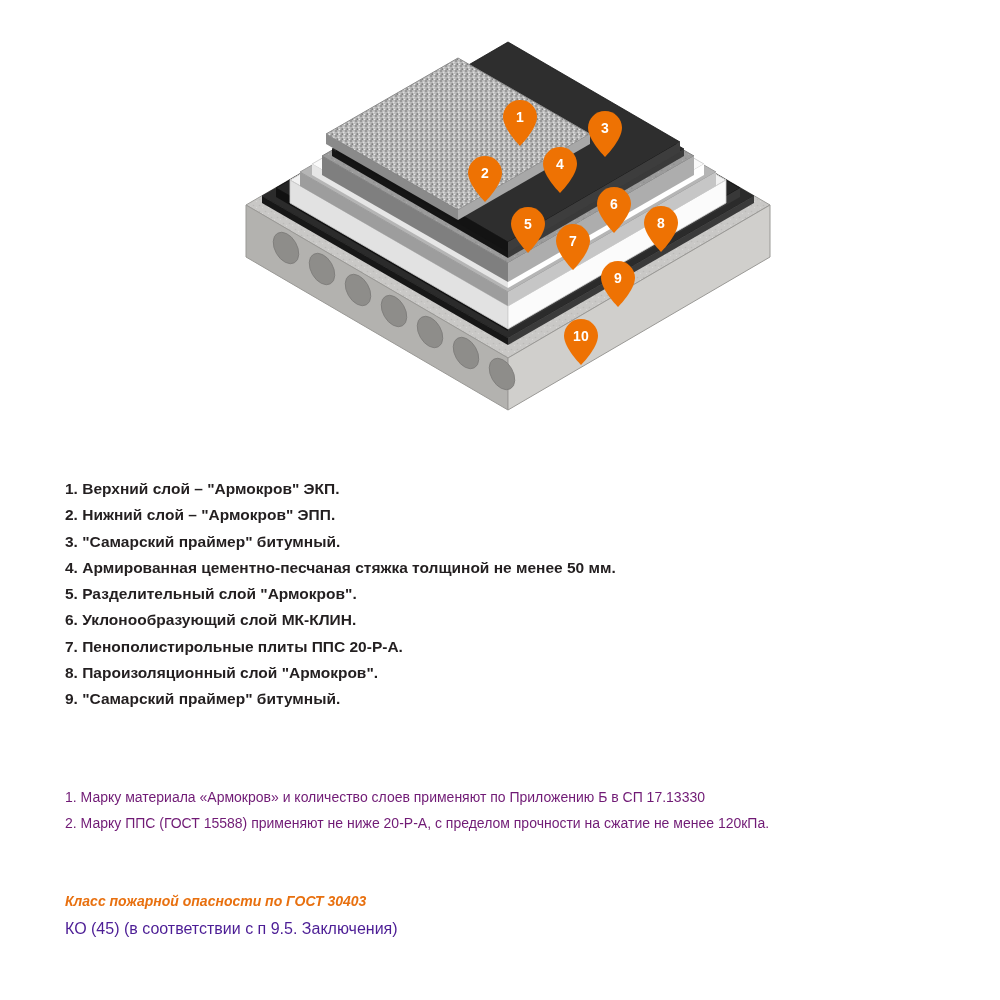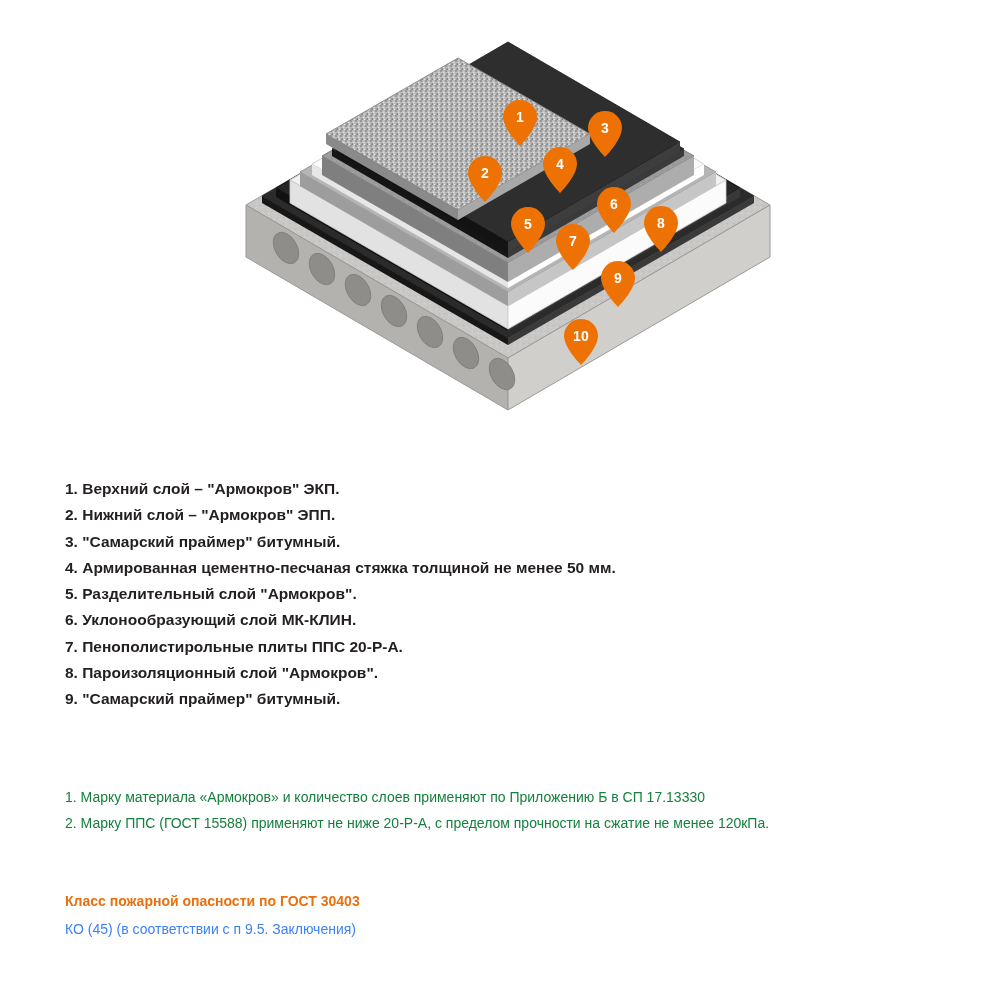--- a/index.html
+++ b/index.html
@@ -72,44 +72,45 @@
   
   .notes {
     position: absolute;
     left: 65px;
     top: 784px;
     width: 880px;
   }
   .note-item {
     font-size: 14px;
     line-height: 26px;
-    color: #15803d;
+    color: #701a75;
     white-space: nowrap;
   }
 
   
   .footer {
     position: absolute;
     left: 65px;
     top: 890px;
     width: 880px;
     display: flex;
   }
   .footer-col { width: 460px; }
   .footer-title {
     font-size: 14px;
     font-weight: bold;
     color: #e8700f;
     line-height: 22px;
     margin-bottom: 7px;
     white-space: nowrap;
+    font-style: italic;
   }
   .footer-value {
-    font-size: 14px;
-    color: #3b82f6;
+    font-size: 16px;
+    color: #4c1d95;
     line-height: 20px;
     white-space: nowrap;
   }
 </style>
 </head>
 <body>
 
 <div class="page">
 
   <div class="illustration">

